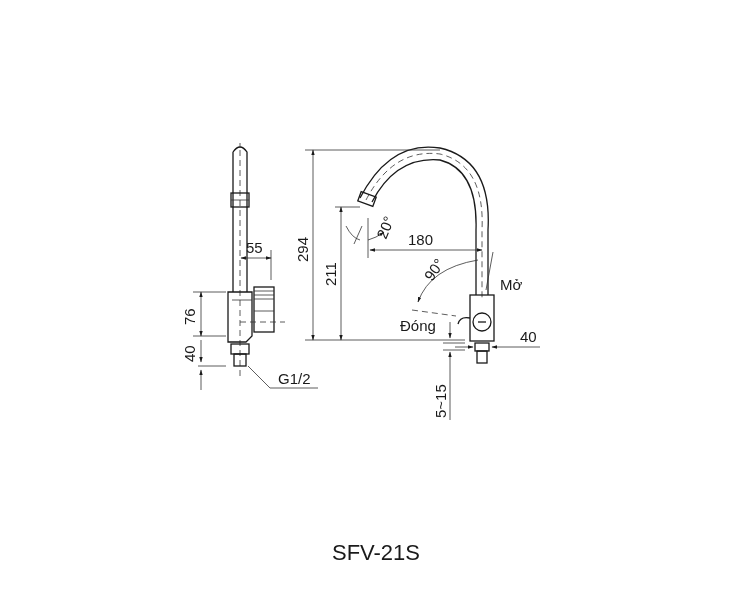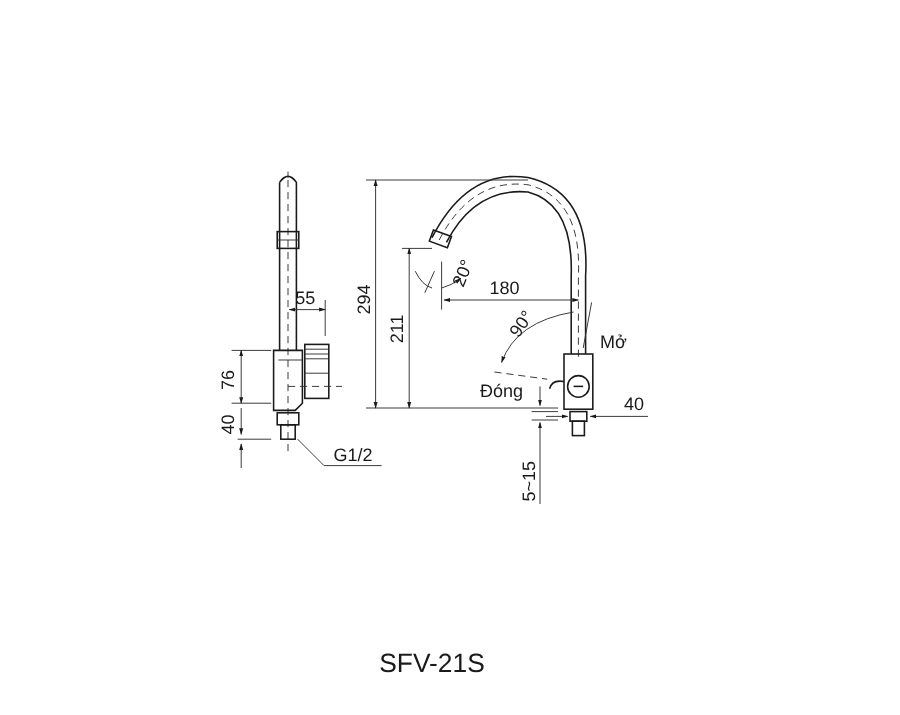--- a/index.html
+++ b/index.html
@@ -2,21 +2,21 @@
 <html><head>
 <meta charset="utf-8">
 <style>
   html, body { margin: 0; padding: 0; background: #ffffff; }
   body { width: 750px; height: 596px; position: relative; overflow: hidden; font-family: "Liberation Sans", sans-serif; }
   #drawing { position: absolute; left: 0; top: 0; }
   .ln { stroke: #1a1a1a; stroke-width: 1.3; fill: none; }
   .thin { stroke: #333; stroke-width: 0.8; fill: none; }
   .dash { stroke: #333; stroke-width: 0.8; fill: none; stroke-dasharray: 6 4; }
   .txt { font-family: "Liberation Sans", sans-serif; font-size: 15px; fill: #1a1a1a; }
-  .title { position: absolute; left: 0; width: 720px; top: 540px; text-align: center; font-size: 22px; color: #1a1a1a; font-family: "Liberation Sans", sans-serif; }
+  .title { position: absolute; left: 16px; width: 720px; top: 540px; text-align: center; font-size: 22px; color: #1a1a1a; font-family: "Liberation Sans", sans-serif; }
 </style>
 </head>
 <body>
 
 <svg id="drawing" width="750" height="596" viewBox="0 0 750 596" xmlns="http://www.w3.org/2000/svg">
   <defs>
     <marker id="ah" viewBox="0 0 10 10" refX="9" refY="5" markerWidth="7" markerHeight="7" orient="auto-start-reverse">
       <path d="M0,2 L10,5 L0,8 z" fill="#1a1a1a"></path>
     </marker>
   </defs>

